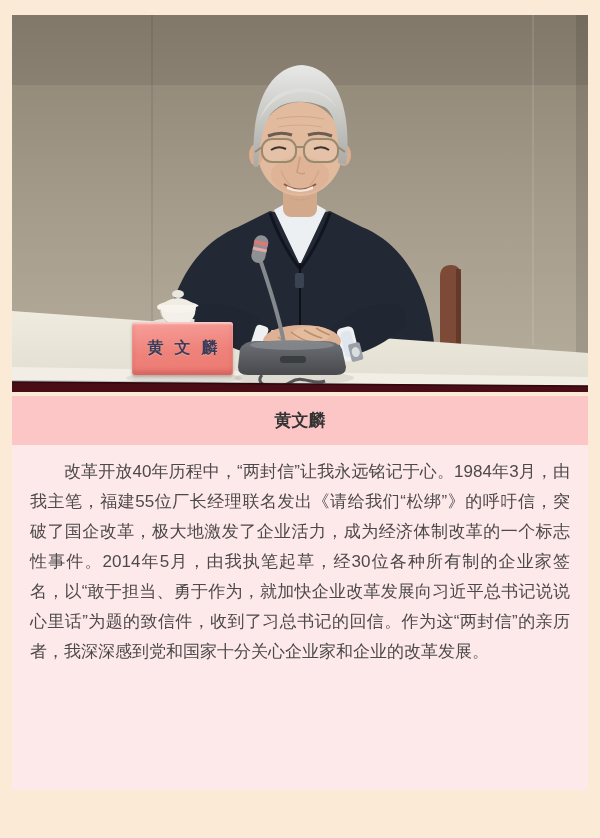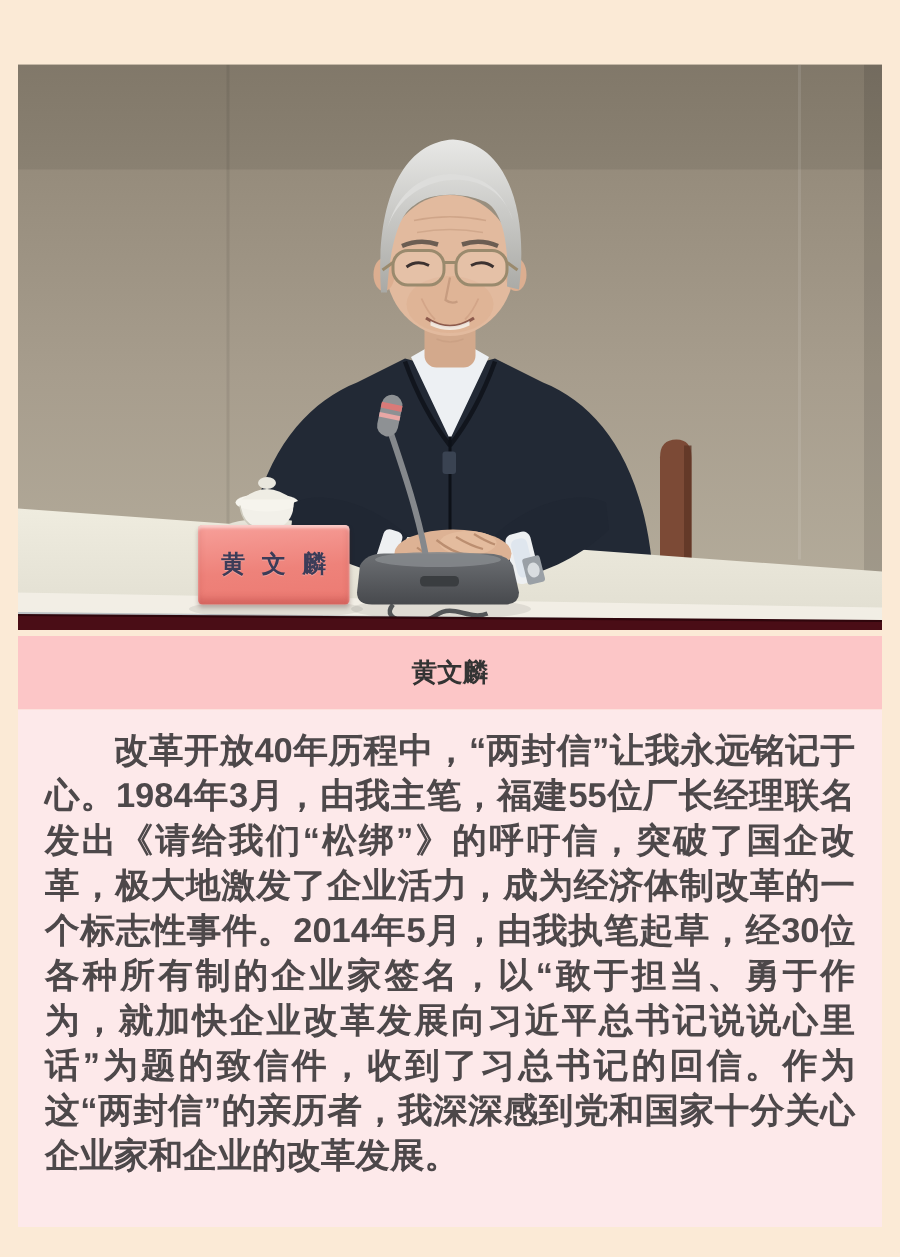--- a/index.html
+++ b/index.html
@@ -3,21 +3,21 @@
 <meta charset="utf-8">
 <style>
   * { box-sizing: border-box; }
   html, body { margin: 0; padding: 0; }
   body {
     width: 600px; height: 838px;
     background: #fbead6;
     font-family: "Liberation Sans", "DejaVu Sans", sans-serif;
     overflow: hidden;
   }
-  .page { padding: 15px 12px 16px 12px; margin-top: 28px; }
+  .page { padding: 15px 12px 16px 12px; }
 
   
   .photo {
     position: relative;
     width: 576px; height: 377px;
     margin: 0 0 4px 0;
     overflow: hidden;
     background: #a39a8a;
   }
   .photo svg { position: absolute; left: 0; top: 0; }
@@ -43,26 +43,25 @@
     display: flex; align-items: center; justify-content: center;
     font-size: 17px; font-weight: bold; color: #333333;
   }
   .card-body {
     background: #fde9ea;
     padding: 12px 18px 14px 18px;
     min-height: 345px;
   }
   .card-body p {
     margin: 0;
-    font-size: 23px; line-height: 30px;
+    font-size: 17px; line-height: 30px;
     color: #4d484a;
     text-align: justify;
     text-indent: 2em;
     word-break: break-all;
-    font-weight: bold;
   }
   .card-body p + p { margin-top: 8px; }
 </style>
 </head>
 <body>
 
 <div class="page">
 
   <figure class="photo">
     <svg width="576" height="377" viewBox="0 0 576 377">

